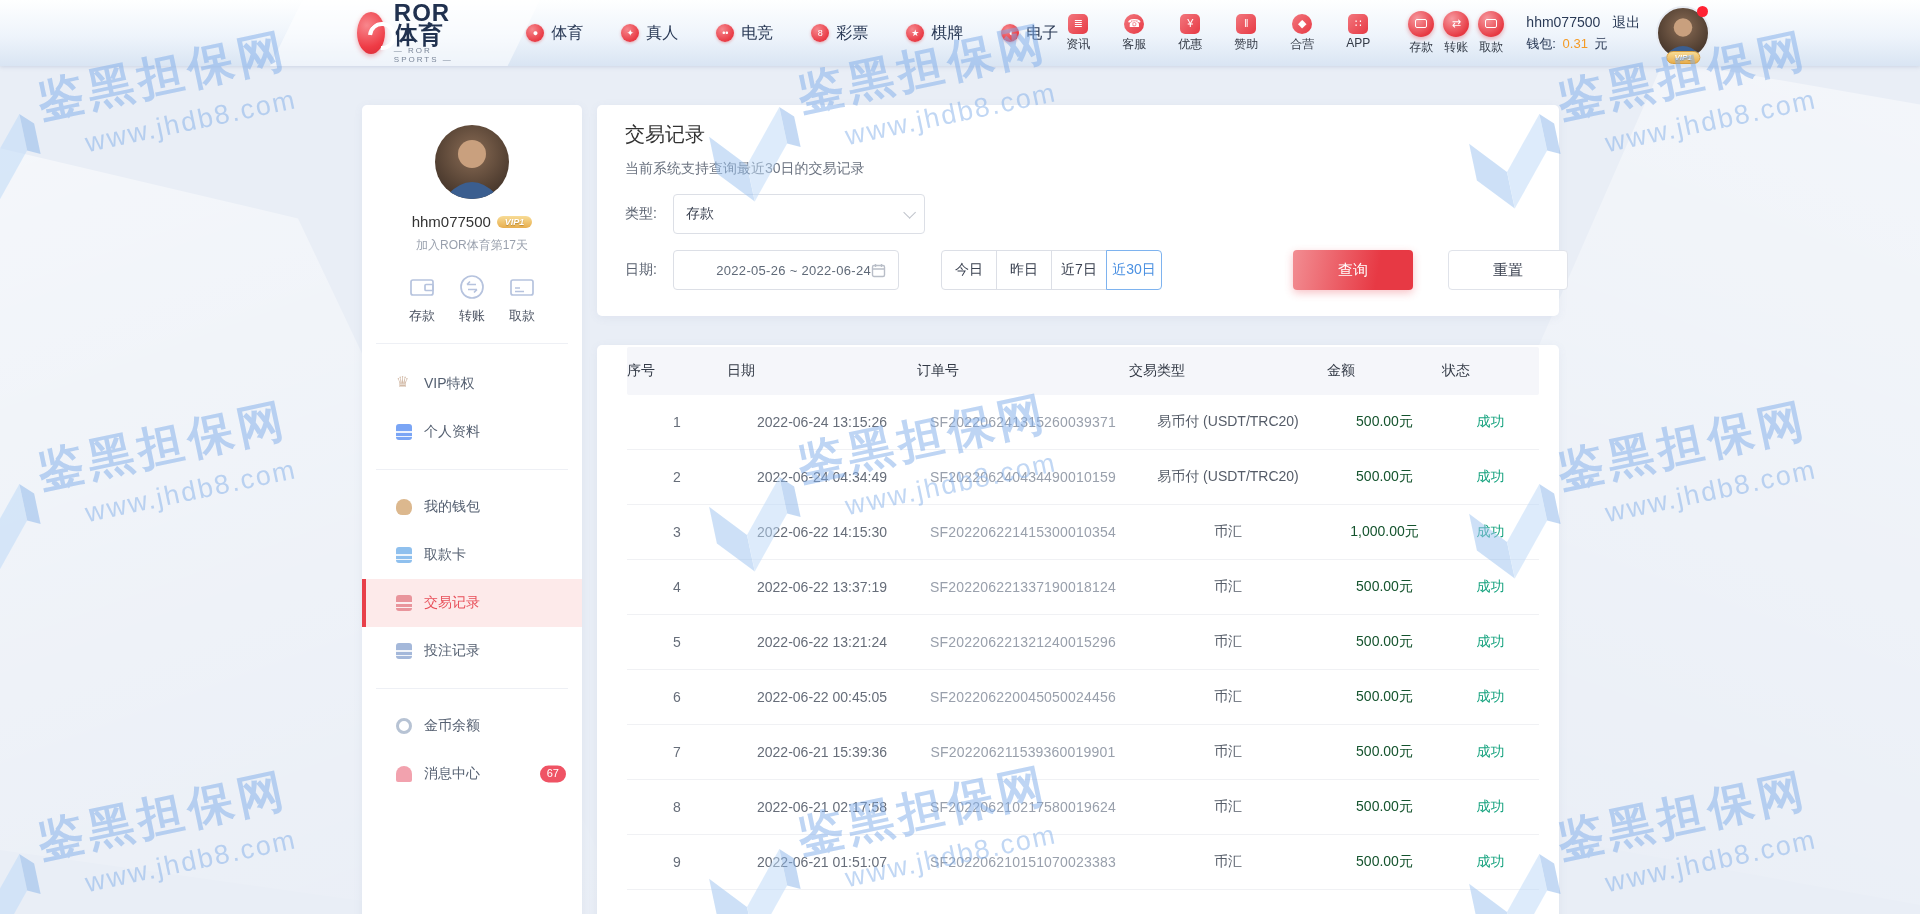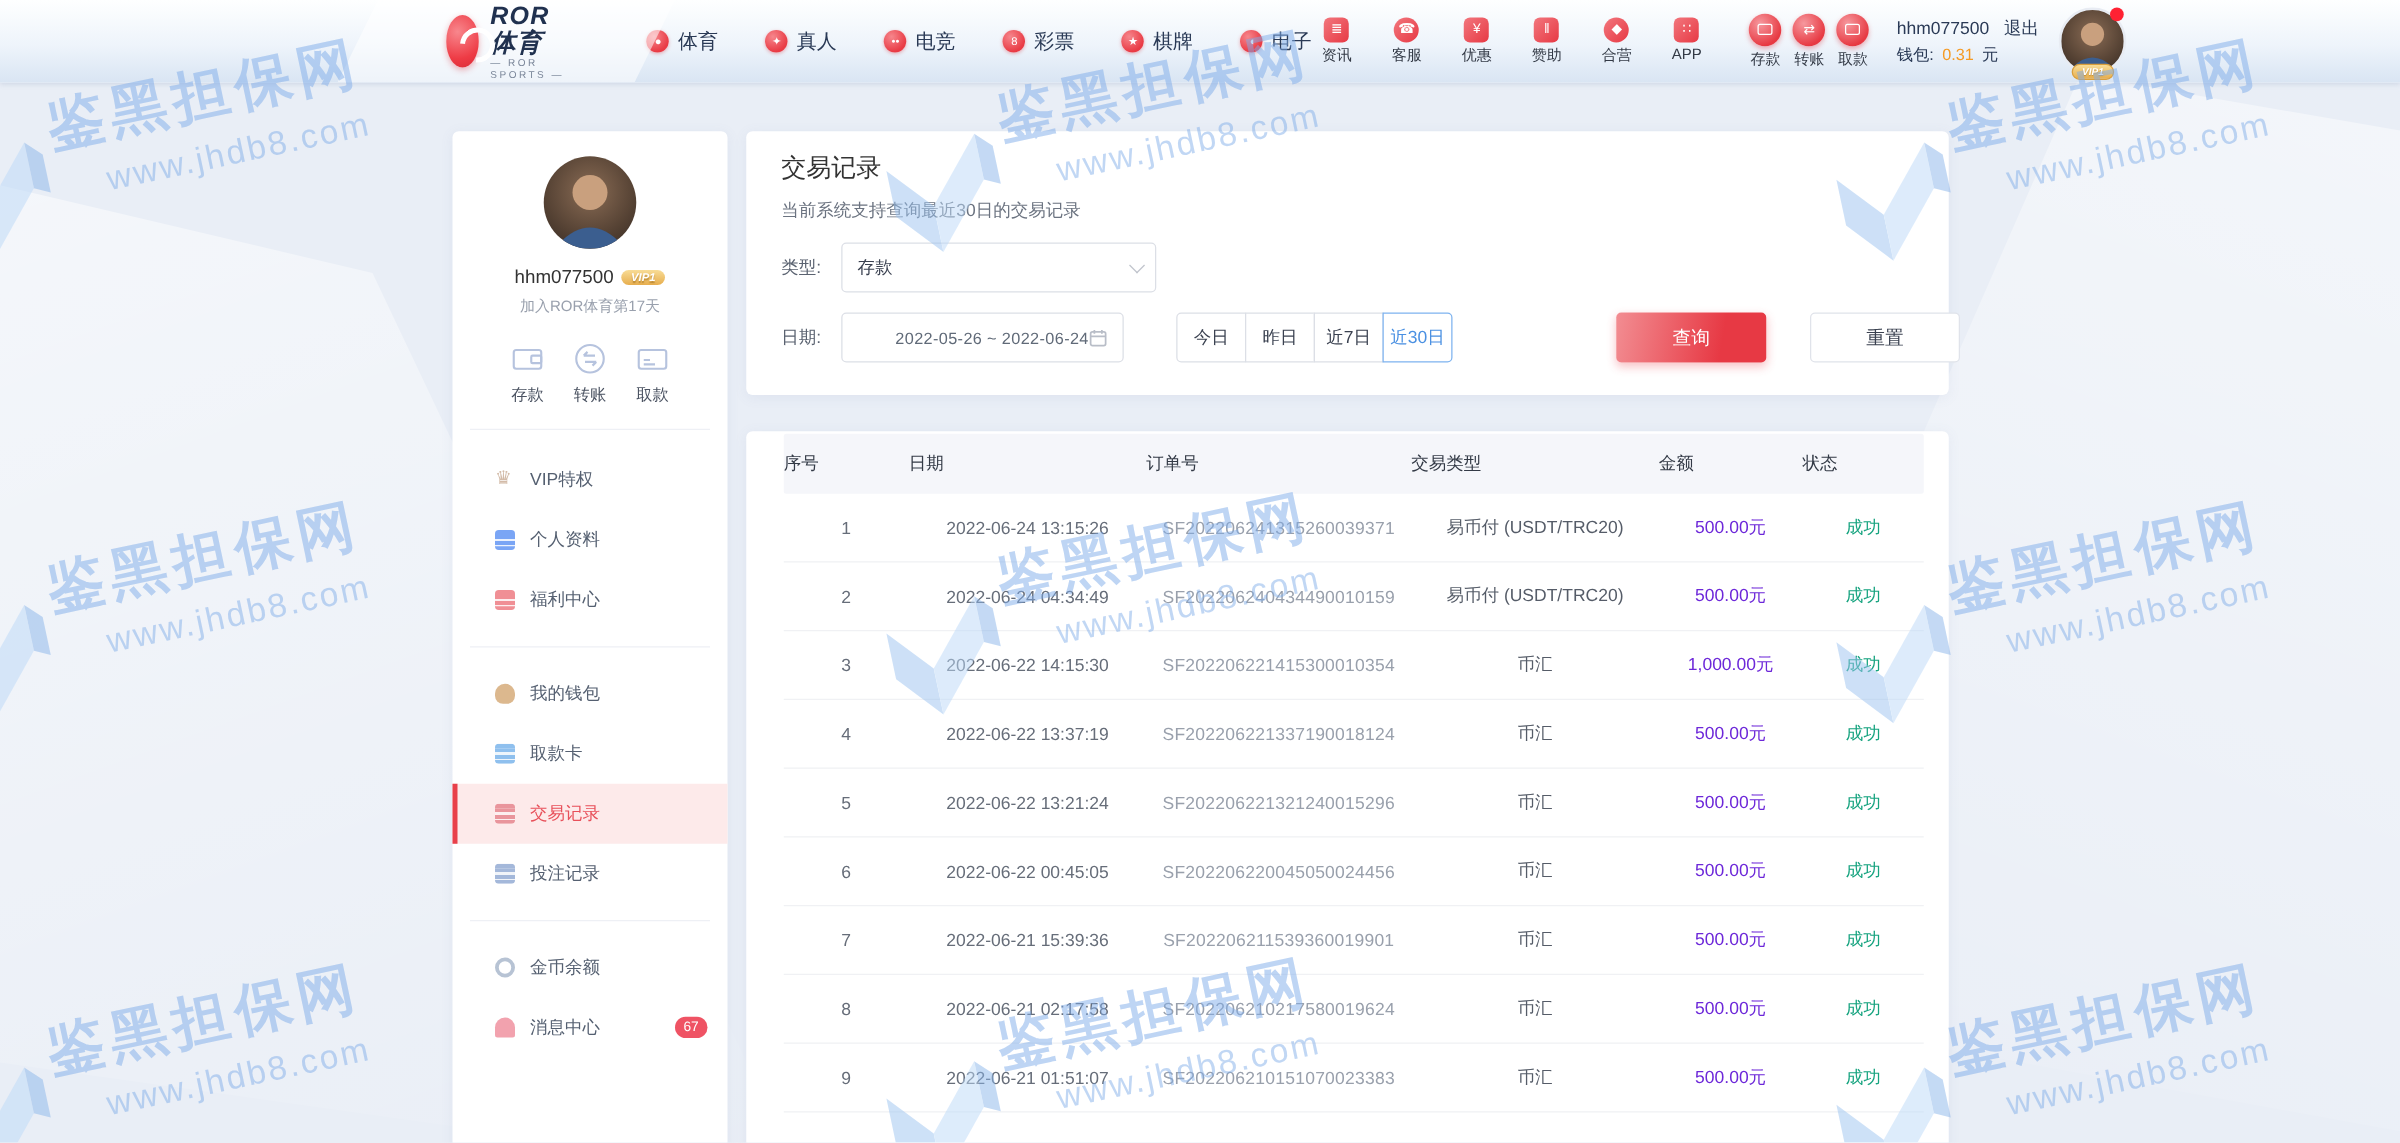--- a/index.html
+++ b/index.html
@@ -28,21 +28,21 @@
     padding:0 302px 0 357px; z-index:5;
   }
   .logo-band { position:absolute; left:270px; top:0; width:270px; height:66px;
     background:rgba(255,255,255,.55); clip-path:polygon(12% 0, 100% 0, 88% 100%, 0 100%); }
   .logo { display:flex; align-items:center; gap:9px; position:relative; }
   .logo-mark { width:42px; height:42px; border-radius:50%;
     background:radial-gradient(circle at 35% 32%, #f8878d, #ee3b45 65%, #d92b36);
     position:relative; box-shadow:0 2px 5px rgba(220,60,70,.4); }
   .logo-mark::after { content:""; position:absolute; left:11px; top:10px; width:20px; height:20px;
     border:4px solid #fff; border-radius:50%; border-left-color:transparent; transform:rotate(-40deg); }
-  .logo-text-cn { font-size:20px; font-weight:bold; color:#20314f; letter-spacing:1px; line-height:22px;font-style:italic; }
+  .logo-text-cn { font-size:24px; font-weight:bold; color:#20314f; letter-spacing:1px; line-height:22px; }
   .logo-text-en { font-size:8px; color:#7a8699; letter-spacing:2px; }
 
   .nav { display:flex; align-items:center; gap:38px; margin-left:62px; }
   .nav-item { display:flex; align-items:center; gap:7px; font-size:16px; color:#2a3a56; cursor:pointer; white-space:nowrap; }
   .nav-ic { width:18px; height:18px; border-radius:50%;
     background:radial-gradient(circle at 35% 30%, #f6868c, #e93b45 70%);
     display:flex; align-items:center; justify-content:center;
     color:#fff; font-size:9px; line-height:1; box-shadow:0 1px 3px rgba(220,60,70,.4); }
 
   .quick-links { display:flex; align-items:flex-start; gap:16px; margin-left:auto; }
@@ -140,21 +140,21 @@
     background:#fff; color:#3a4150; font-size:15px; cursor:pointer; }
 
   
   .table-card { left:597px; top:345px; width:962px; height:600px; padding:2px 20px 0 30px; }
   .thead { display:flex; align-items:center; height:48px; background:#f5f6fa; border-radius:2px; }
   .th { font-size:14px; color:#333a46; }
   .trow { display:flex; align-items:center; height:55px; border-bottom:1px solid #f0f1f4; }
   .td { font-size:14px; text-align:center; white-space:nowrap; overflow:hidden; }
   .c0 { width:100px; } .c1 { width:190px; } .c2 { width:212px; } .c3 { width:198px; } .c4 { width:115px; } .c5 { width:97px; }
   .td.c0 { color:#666d79; } .td.c1 { color:#666d79; } .td.c2 { color:#99a0ac; letter-spacing:.2px; }
-  .td.c3 { color:#555c68; } .td.c4 { color:#6d28d9; } .td.c5 { color:#16a37f; }
+  .td.c3 { color:#555c68; } .td.c4 { color:#14532d; } .td.c5 { color:#16a37f; }
 
   
   .wm-layer { position:absolute; inset:0; pointer-events:none; z-index:50; overflow:hidden; }
   .wm { position:absolute; display:flex; transform:rotate(-12deg); }
   .wm svg { margin-top:30px; flex:none; opacity:.5; }
   .wm-l1 { font-size:46px; font-weight:bold; color:rgba(125,172,233,.5); letter-spacing:5px; white-space:nowrap; }
   .wm-l2 { font-size:27px; color:rgba(125,172,233,.48); letter-spacing:2px; margin:4px 0 0 38px; white-space:nowrap; }
 </style>
 </head>
 <body>
@@ -308,24 +308,20 @@
 
   <div class="menu">
     <div class="mi">
         <span class="mi-ic ic-crown"></span>
         <span class="mi-t">VIP特权</span>
       </div>
     <div class="mi">
         <span class="mi-ic striped ic-profile"></span>
         <span class="mi-t">个人资料</span>
       </div>
-    <div class="mi">
-        <span class="mi-ic striped ic-gift"></span>
-        <span class="mi-t">福利中心</span>
-      </div>
     <div class="menu-divider"></div>
     <div class="mi">
         <span class="mi-ic ic-piggy"></span>
         <span class="mi-t">我的钱包</span>
       </div>
     <div class="mi">
         <span class="mi-ic striped ic-card"></span>
         <span class="mi-t">取款卡</span>
       </div>
     <div class="mi active">

